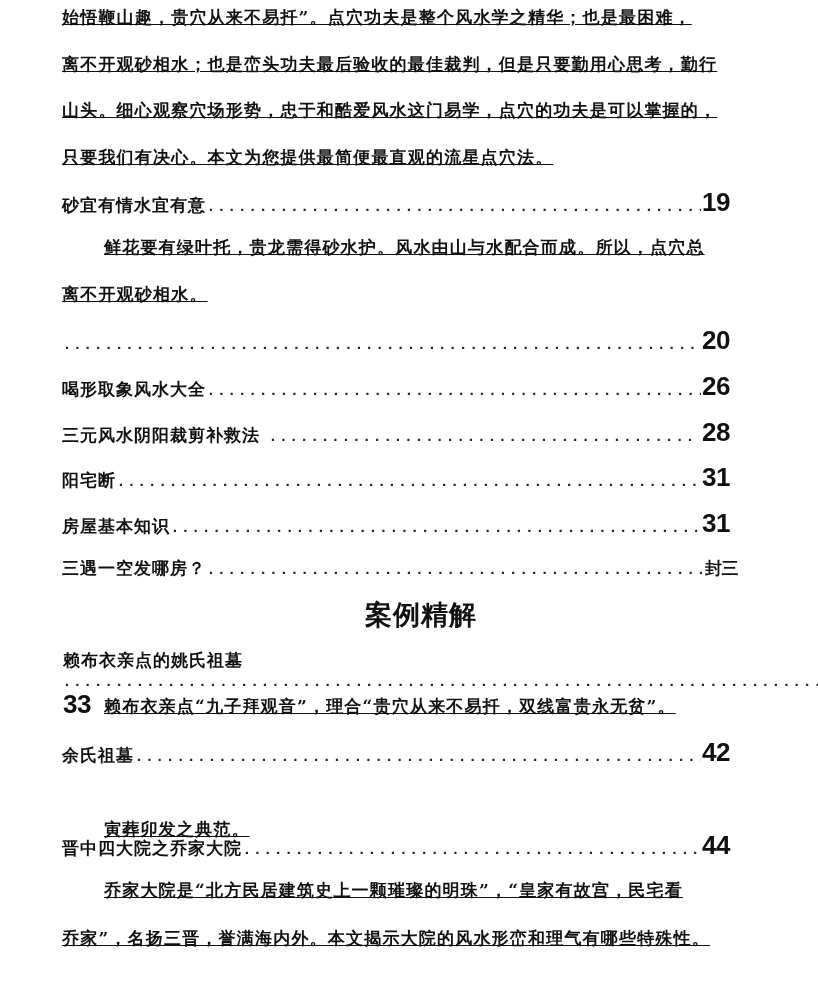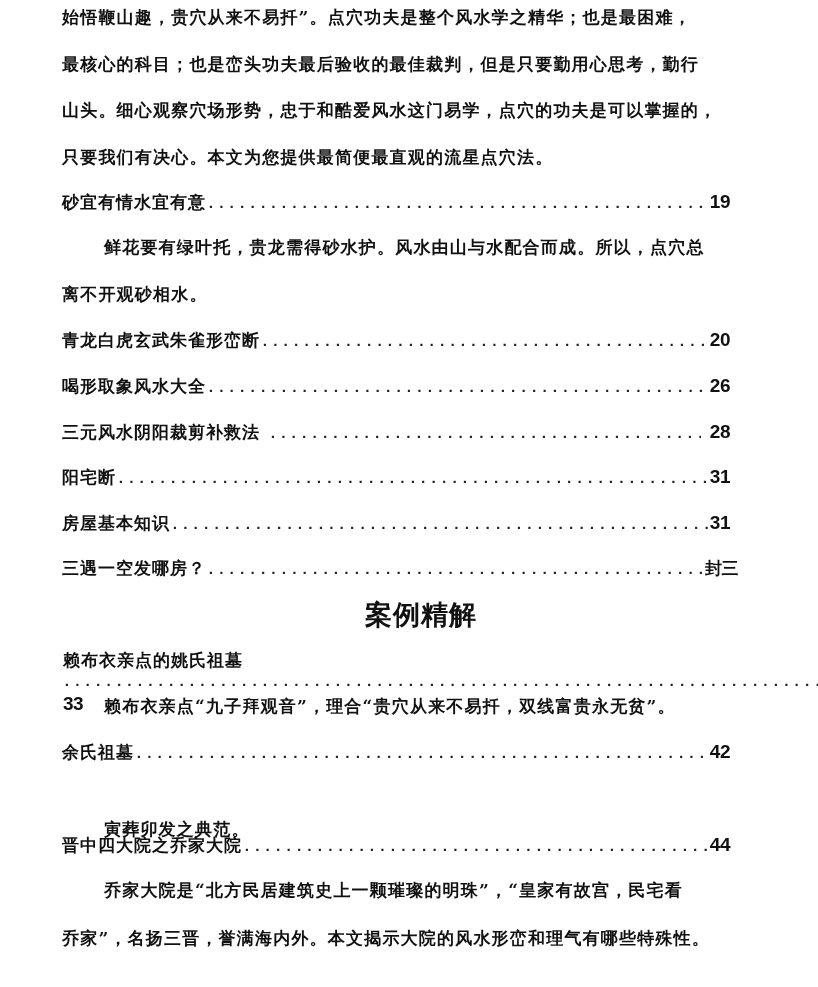--- a/index.html
+++ b/index.html
@@ -5,69 +5,68 @@
   html, body { margin: 0; padding: 0; }
   body {
     width: 818px; height: 987px; overflow: hidden;
     background: #ffffff; color: #111111;
     font-family: "DejaVu Serif", "Liberation Serif", serif;
     position: relative;
   }
   .line {
     position: absolute; left: 62px; width: 700px;
     font-size: 17px; font-weight: bold; line-height: 22px;
-    white-space: nowrap; letter-spacing: 1.2px;
+    white-space: nowrap; letter-spacing: 1.2px; text-decoration: underline;
   }
   .indent { left: 104px; }
   .toc {
     position: absolute; left: 62px; width: 668px;
     display: flex; align-items: baseline;
     font-size: 17px; font-weight: bold; line-height: 22px;
     white-space: nowrap;
   }
   .toc.wide { width: 676px; }
   .toc .title { flex: 0 0 auto; letter-spacing: 1px; }
   .toc .leader {
     flex: 1 1 auto; overflow: hidden; margin: 0 1px;
     font-family: "DejaVu Sans Mono", monospace; font-size: 13px; font-weight: bold;
     letter-spacing: 2.6px; color: #222;
   }
   .toc .leader::after {
     content: "........................................................................................................................";
   }
   .toc .page {
     flex: 0 0 auto;
-    font-family: "Liberation Sans", sans-serif; font-size: 19px; font-weight: bold;
+    font-family: "Liberation Sans", sans-serif; font-size: 26px; font-weight: bold;
     letter-spacing: -0.5px;
   }
   .toc .page.cjk { font-family: "DejaVu Serif", serif; font-size: 17px; }
   .section-heading {
     position: absolute; left: 12px; width: 818px; text-align: center;
     font-size: 27px; font-weight: bold; line-height: 32px; letter-spacing: 1px;
     font-family: "DejaVu Sans", sans-serif;
   }
 </style>
 </head>
 <body>
 
 <div class="line" style="top:6px;">始悟鞭山趣，贵穴从来不易扦”。点穴功夫是整个风水学之精华；也是最困难，</div>
-<div class="line" style="top:53px;">最核心的科目；也是峦头功夫最后验收的最佳裁判，但是只要勤用心思考，勤行</div>
+<div class="line" style="top:53px;">离不开观砂相水；也是峦头功夫最后验收的最佳裁判，但是只要勤用心思考，勤行</div>
 <div class="line" style="top:99px;">山头。细心观察穴场形势，忠于和酷爱风水这门易学，点穴的功夫是可以掌握的，</div>
 <div class="line" style="top:146px;">只要我们有决心。本文为您提供最简便最直观的流星点穴法。</div>
 
 <div class="toc" style="top:191px;">
   <span class="title">砂宜有情水宜有意</span>
   <span class="leader"></span>
   <span class="page">19</span>
 </div>
 <div class="line indent" style="top:236px;">鲜花要有绿叶托，贵龙需得砂水护。风水由山与水配合而成。所以，点穴总</div>
 <div class="line" style="top:283px;">离不开观砂相水。</div>
 
 <div class="toc" style="top:329px;">
-  <span class="title">青龙白虎玄武朱雀形峦断</span>
   <span class="leader"></span>
   <span class="page">20</span>
 </div>
 <div class="toc" style="top:375px;">
   <span class="title">喝形取象风水大全</span>
   <span class="leader"></span>
   <span class="page">26</span>
 </div>
 <div class="toc" style="top:421px;gap:8px;">
   <span class="title">三元风水阴阳裁剪补救法</span>

